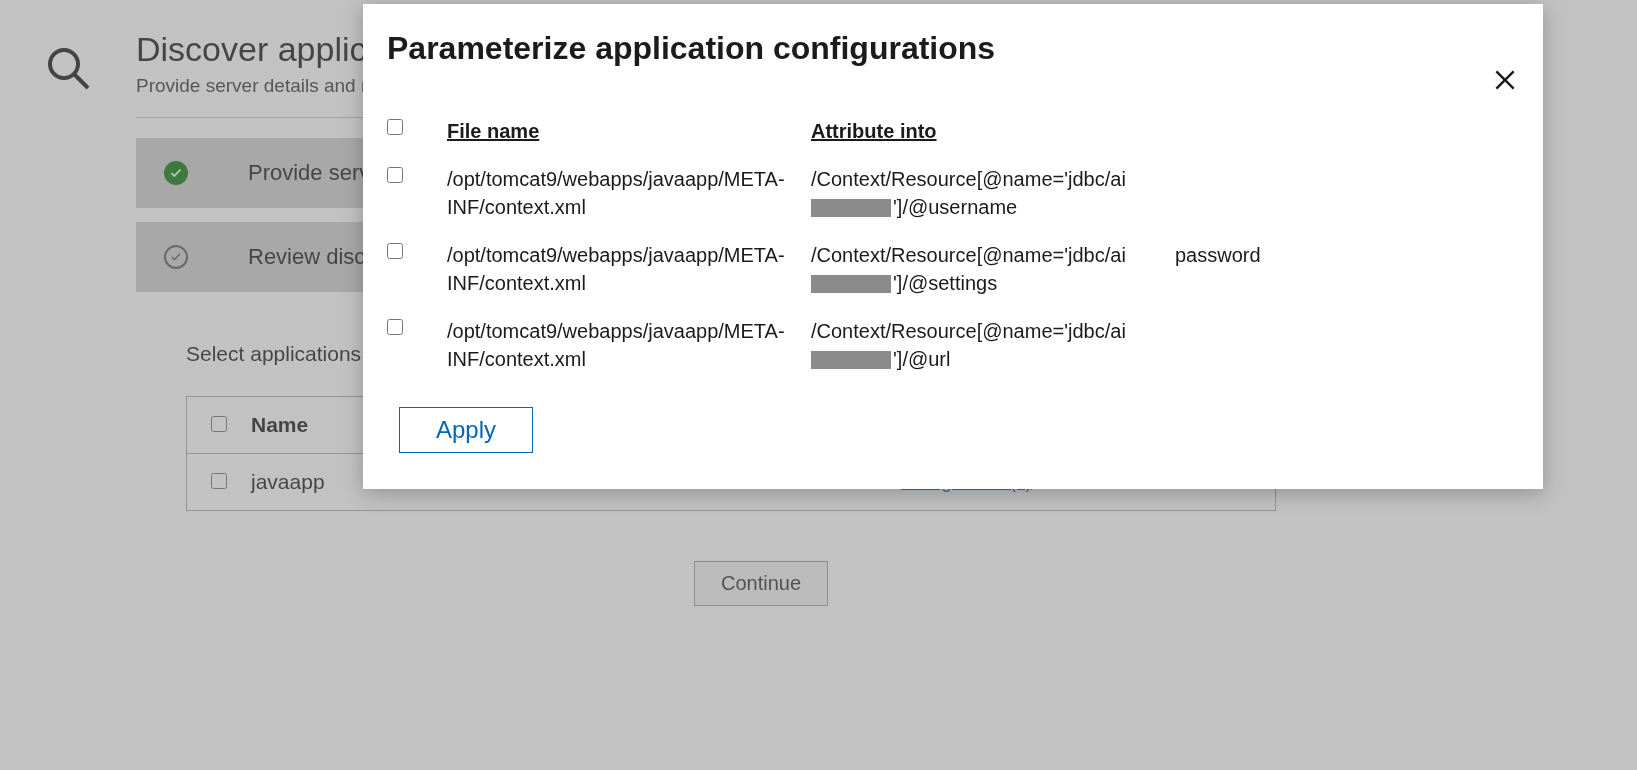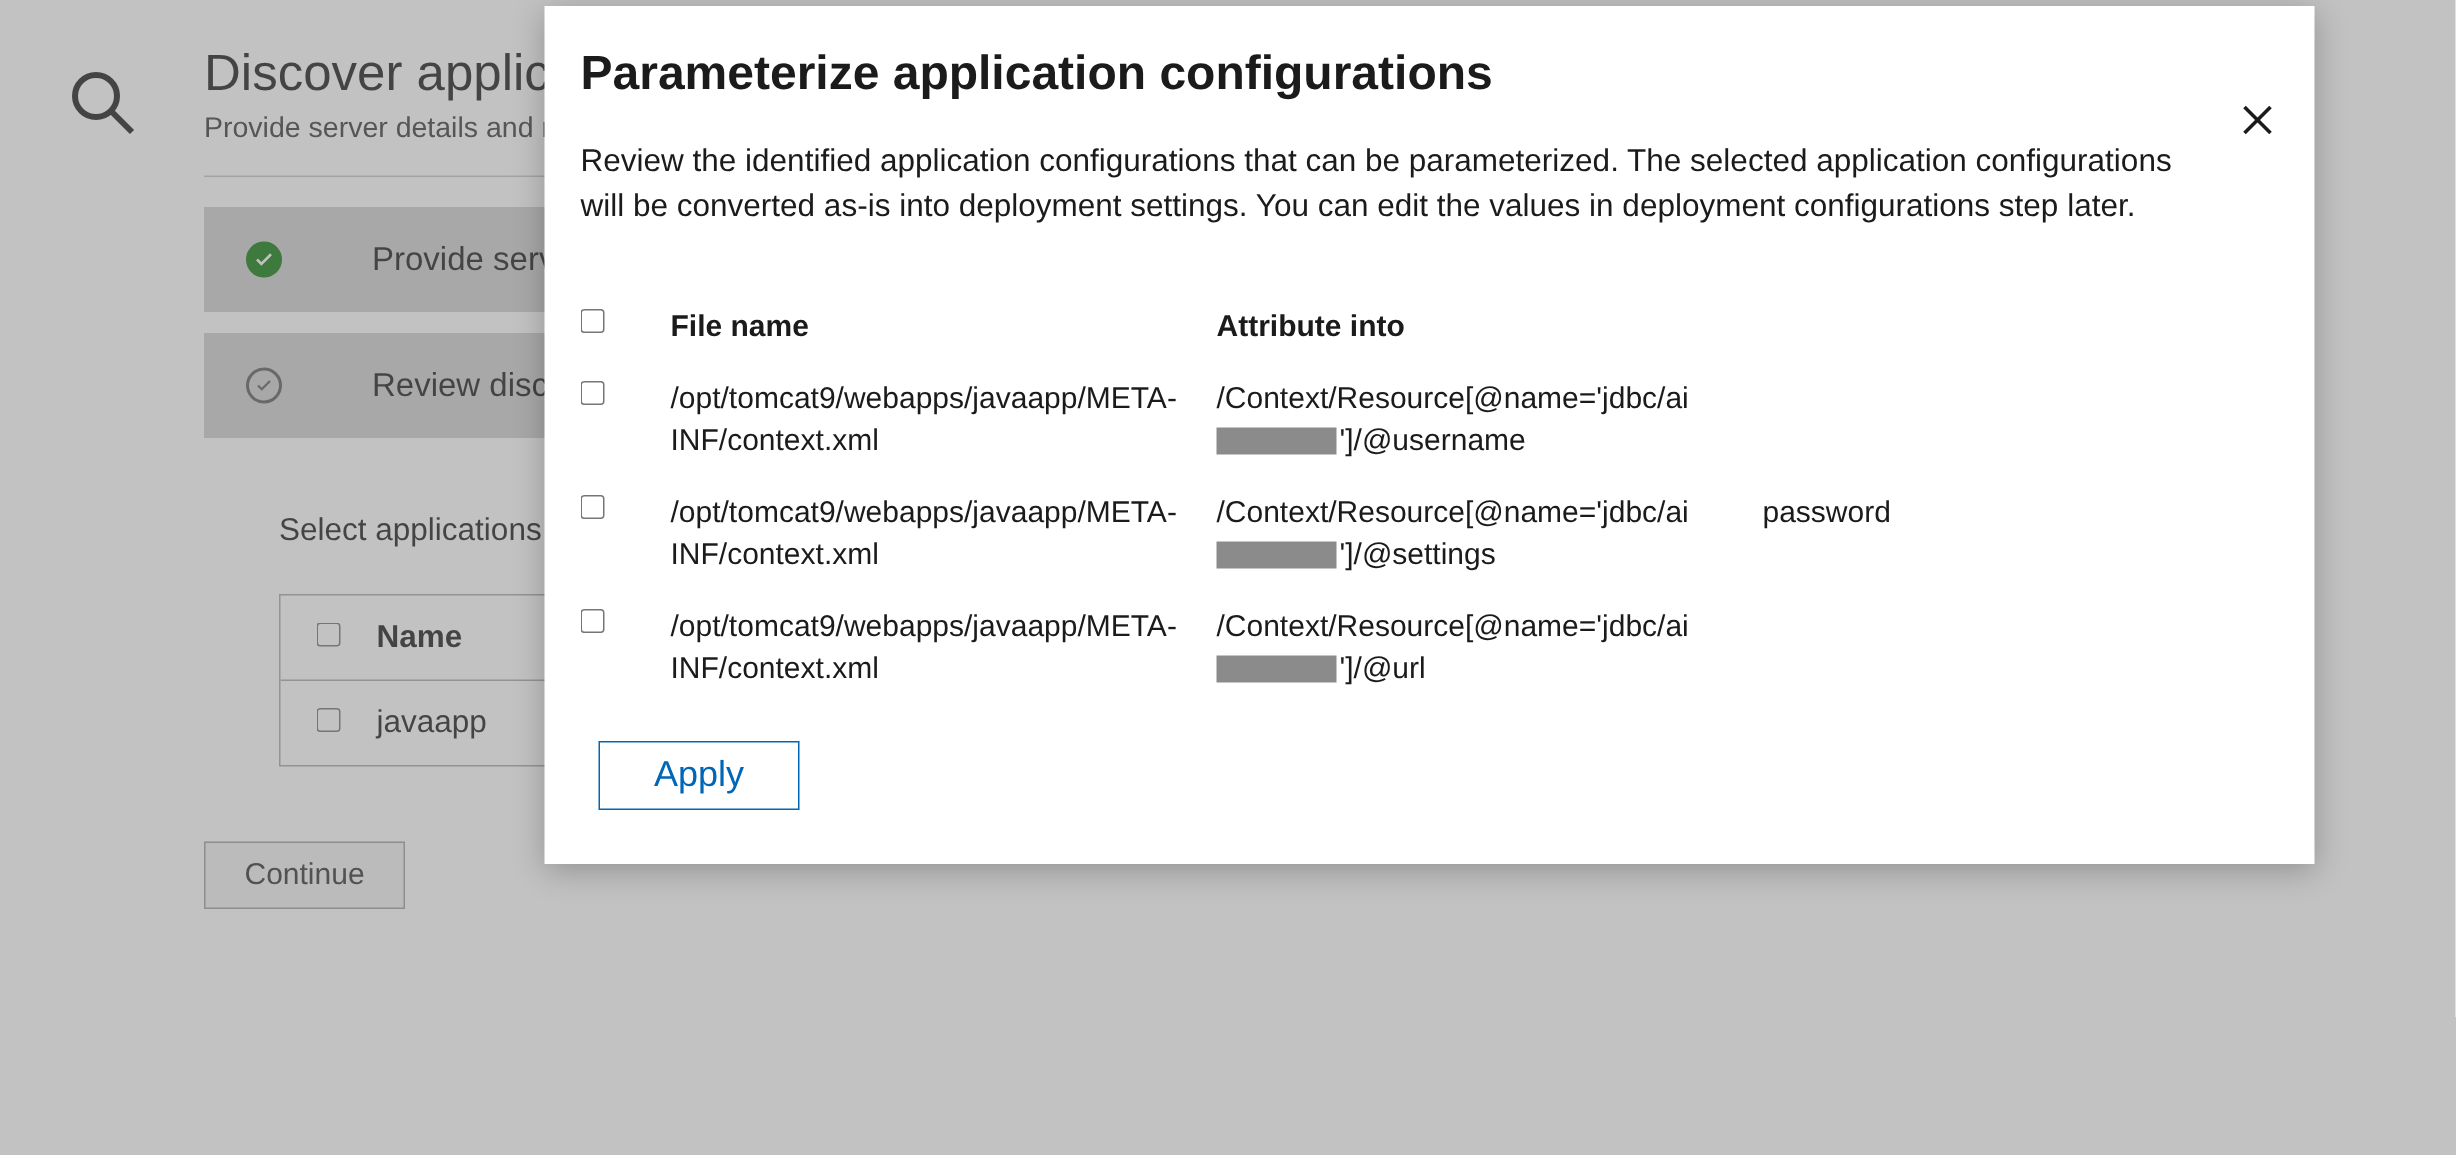--- a/index.html
+++ b/index.html
@@ -68,21 +68,21 @@
   .table-head, .table-body-row {
     display: flex; align-items: center;
     padding: 16px 24px;
   }
   .table-head { border-bottom: 1px solid #a9a9a9; font-weight: 600; font-size: 21px; }
   .cell-cb { width: 40px; }
   .cell-name { flex: 0 0 400px; font-size: 21px; }
   .cell-link { color: #1168b3; text-decoration: underline; margin-left: 250px; font-size: 19px; }
 
   .continue-wrap {
-    display: flex; justify-content: flex-start;
+    display: flex; justify-content: center;
     margin: 50px 0 0 0;
     padding-right: 0;
   }
   .continue-btn {
     border: 1px solid #a0a0a0;
     background: #f3f3f3;
     padding: 10px 26px;
     font-size: 20px;
     color: #333;
     cursor: pointer;
@@ -121,21 +121,21 @@
     margin-top: 40px;
     width: 100%;
   }
   .cfg-row {
     display: grid;
     grid-template-columns: 56px 360px 360px 260px;
     align-items: start;
     column-gap: 4px;
     padding: 10px 0;
   }
-  .cfg-row.head { font-weight: 600; font-size: 21px; color: #1b1b1b; }
+  .cfg-row.head { font-weight: 600; font-size: 21px; color: #1b1b1b; text-decoration: underline; }
   .cfg-row .cb { display: flex; align-items: flex-start; padding-top: 2px; }
   .cfg-cell { font-size: 20px; color: #1b1b1b; line-height: 1.4; word-break: break-word; }
   .redact {
     display: inline-block;
     width: 80px; height: 18px;
     background: #8b8b8b;
     vertical-align: middle;
     margin: 0 2px 2px 0;
   }
 
@@ -212,21 +212,20 @@
 <div class="scrim"></div>
 
 <div class="modal">
   <div class="modal-title">Parameterize application configurations</div>
   <div class="modal-close">
     <svg width="26" height="26" viewBox="0 0 24 24" stroke="#1b1b1b" stroke-width="2.2" fill="none">
       <line x1="4" y1="4" x2="20" y2="20"></line>
       <line x1="20" y1="4" x2="4" y2="20"></line>
     </svg>
   </div>
-  <div class="modal-desc">Review the identified application configurations that can be parameterized. The selected application configurations will be converted as-is into deployment settings. You can edit the values in deployment configurations step later.</div>
 
   <div class="cfg-table">
     <div class="cfg-row head">
       <div class="cb">
           <input type="checkbox" style="">
         </div>
       <div class="cfg-cell">File name</div>
       <div class="cfg-cell">Attribute into</div>
     </div>
 

